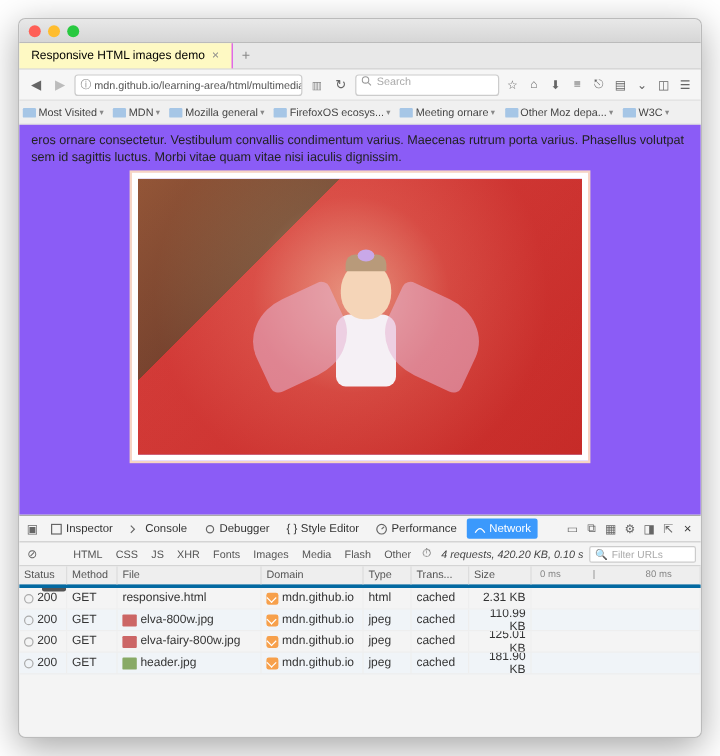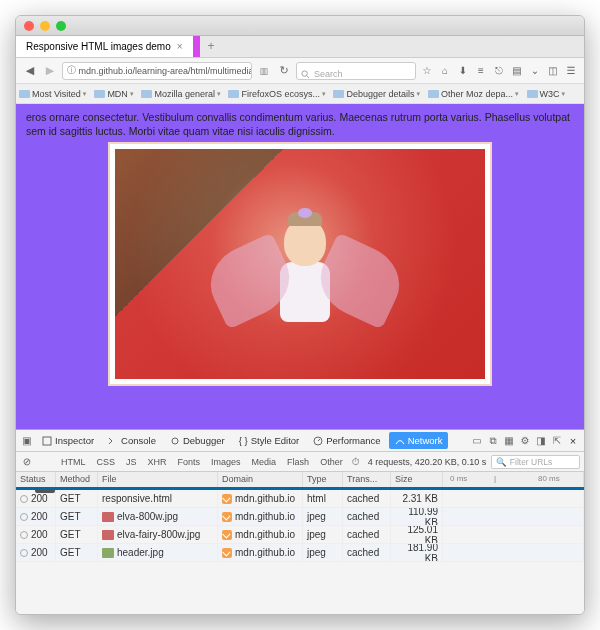--- a/index.html
+++ b/index.html
@@ -3,29 +3,29 @@
 <meta charset="utf-8">
 <style>
 * { margin: 0; padding: 0; box-sizing: border-box; font-family: -apple-system, "Lucida Grande", sans-serif; }
 body { background: #fff; padding: 15px; }
 .window { width: 570px; height: 600px; background: #f6f6f6; border-radius: 6px; box-shadow: 0 8px 30px rgba(0,0,0,0.35); overflow: hidden; display: flex; flex-direction: column; border: 1px solid #bbb; }
 .titlebar { height: 20px; background: linear-gradient(#e8e8e8,#d6d6d6); display: flex; align-items: center; padding: 0 8px; border-bottom: 1px solid #bbb; }
 .tl { display: flex; gap: 6px; }
 .dot { width: 10px; height: 10px; border-radius: 50%; }
 .red { background: #ff5f57; } .yellow { background: #ffbd2e; } .green { background: #28c940; }
 .tabs { height: 22px; background: #e8e8e8; display: flex; border-bottom: 1px solid #ccc; }
-.tab { padding: 3px 10px; font-size: 10px; background: #ffffff; border-right: 7px solid #d946ef; display: flex; align-items: center; gap: 6px; }
+.tab { padding: 3px 10px; font-size: 10px; background: #fef9c3; border-right: 1px solid #d946ef; display: flex; align-items: center; gap: 6px; }
 .tab .x { color: #888; }
 .plus { padding: 3px 8px; color: #888; font-size: 12px; }
 .urlbar { height: 26px; background: #f6f6f6; display: flex; align-items: center; gap: 4px; padding: 0 6px; border-bottom: 1px solid #ddd; }
 .navbtn { width: 16px; height: 16px; display: flex; align-items: center; justify-content: center; color: #666; font-size: 11px; }
 .url-input { flex: 0 0 190px; height: 18px; background: #fff; border: 1px solid #ccc; border-radius: 3px; font-size: 9px; padding: 0 4px; display: flex; align-items: center; color: #555; overflow: hidden; white-space: nowrap; }
 .reader { width: 16px; color: #888; font-size: 9px; text-align:center;}
 .reload { width: 16px; font-size: 11px; color: #666; text-align:center;}
-.search { flex: 1; height: 18px; background: #fff; border: 1px solid #ccc; border-radius: 3px; font-size: 9px; color: #aaa; padding: 0 4px; display:flex; align-items:flex-end; gap:4px;}
+.search { flex: 1; height: 18px; background: #fff; border: 1px solid #ccc; border-radius: 3px; font-size: 9px; color: #aaa; padding: 0 4px; display:flex; align-items:flex-start; gap:4px;}
 .search svg { width:9px; height:9px; }
 .ricon { width: 14px; font-size: 10px; color: #666; text-align:center;}
 .bookmarks { height: 20px; background: #f0f0f0; display: flex; align-items: center; gap: 2px; padding: 0 0; border-bottom: 1px solid #ddd; font-size: 9px; color: #444; overflow:hidden; white-space:nowrap;}
 .bm { display: flex; align-items: center; gap: 2px; padding: 1px 3px; }
 .bm .fi { width: 11px; height: 8px; background: #a6c6e6; border-radius: 1px; }
 .bm .dd { font-size: 7px; color: #888; }
 .content { flex: 1; background: #8b5cf6; overflow: hidden; padding: 6px 10px 0; font-size: 10.5px; line-height: 1.35; color: #222; }
 .photo { margin: 6px auto 0; width: 380px; height: 240px; border: 5px solid #fff; box-shadow: 0 0 0 2px #f6d4c4; position: relative; background: linear-gradient(135deg,#8a5a3a 0%,#6a4530 28%,#d43a3a 28%,#c62828 100%); overflow:hidden;}
 .photo::before { content:""; position:absolute; inset:0; background: radial-gradient(circle at 48% 42%, rgba(255,240,200,0.5) 0%, rgba(255,200,150,0.15) 35%, rgba(200,60,40,0.15) 70%); }
 .child { position:absolute; left:42%; top:30%; width:70px; height:130px; }
@@ -39,21 +39,21 @@
 .dt-tabs { height: 22px; display: flex; align-items: center; border-bottom: 1px solid #ccc; padding: 0 4px; gap:2px;}
 .dt-tab { padding: 3px 6px; display:flex; align-items:center; gap:3px;}
 .dt-tab.active { background: #3b99fc; color: #fff; border-radius:2px;}
 .dt-tab svg { width:10px; height:10px; }
 .dt-sp { flex:1; }
 .dt-ic { width:14px; text-align:center; color:#666; font-size:10px;}
 .dt-x { width:14px; text-align:center; font-size:11px;}
 .dt-filter { height: 20px; display:flex; align-items:center; border-bottom:1px solid #ccc; padding:0 4px; gap:1px;}
 .fbtn { padding: 2px 5px; font-size:9px; color:#555;}
 .fbtn.active { background:#555; color:#fff; border-radius:2px;margin-top:48px;}
-.fsum { font-size:9px; color:#444; padding:0 4px;}
+.fsum { font-size:9px; color:#444; padding:0 4px;font-style:italic;}
 .fsearch { flex:1; height:14px; border:1px solid #ccc; border-radius:2px; font-size:8.5px; color:#aaa; padding:0 4px; display:flex; align-items:center; gap:3px; background:#fff;}
 .dt-head { height:18px; display:flex; border-bottom:3px solid #0369a1; background:#eee;}
 .dt-head div { padding:2px 4px; border-right:1px solid #ddd; font-size:9px; color:#555;}
 .c-st{width:40px;} .c-me{width:42px;} .c-fi{width:120px;} .c-do{width:85px;} .c-ty{width:40px;} .c-tr{width:48px;} .c-sz{width:52px;} .c-tl{flex:1; display:flex;}
 .c-tl span{flex:1; font-size:8px; color:#888; border-left:1px solid #eee; padding-left:2px;}
 .dt-row { height:18px; display:flex; border-bottom:1px solid #eee; align-items:center;}
 .dt-row:nth-child(even){background:#f0f4f8;}
 .dt-row div { padding:0 4px; font-size:10px; border-right:1px solid #eee; height:100%; display:flex; align-items:center; gap:3px; overflow:hidden;}
 .sc { width:8px; height:8px; border:1px solid #aaa; border-radius:50%;}
 .thumb { width:12px; height:10px; background:#c66; border-radius:1px;}
@@ -121,21 +121,21 @@
         <span>Mozilla general</span>
         <span class="dd">▾</span>
       </div>
     <div class="bm">
         <span class="fi"></span>
         <span>FirefoxOS ecosys...</span>
         <span class="dd">▾</span>
       </div>
     <div class="bm">
         <span class="fi"></span>
-        <span>Debugger details</span>
+        <span>Meeting ornare</span>
         <span class="dd">▾</span>
       </div>
     <div class="bm">
         <span class="fi"></span>
         <span>Other Moz depa...</span>
         <span class="dd">▾</span>
       </div>
     <div class="bm">
         <span class="fi"></span>
         <span>W3C</span>

